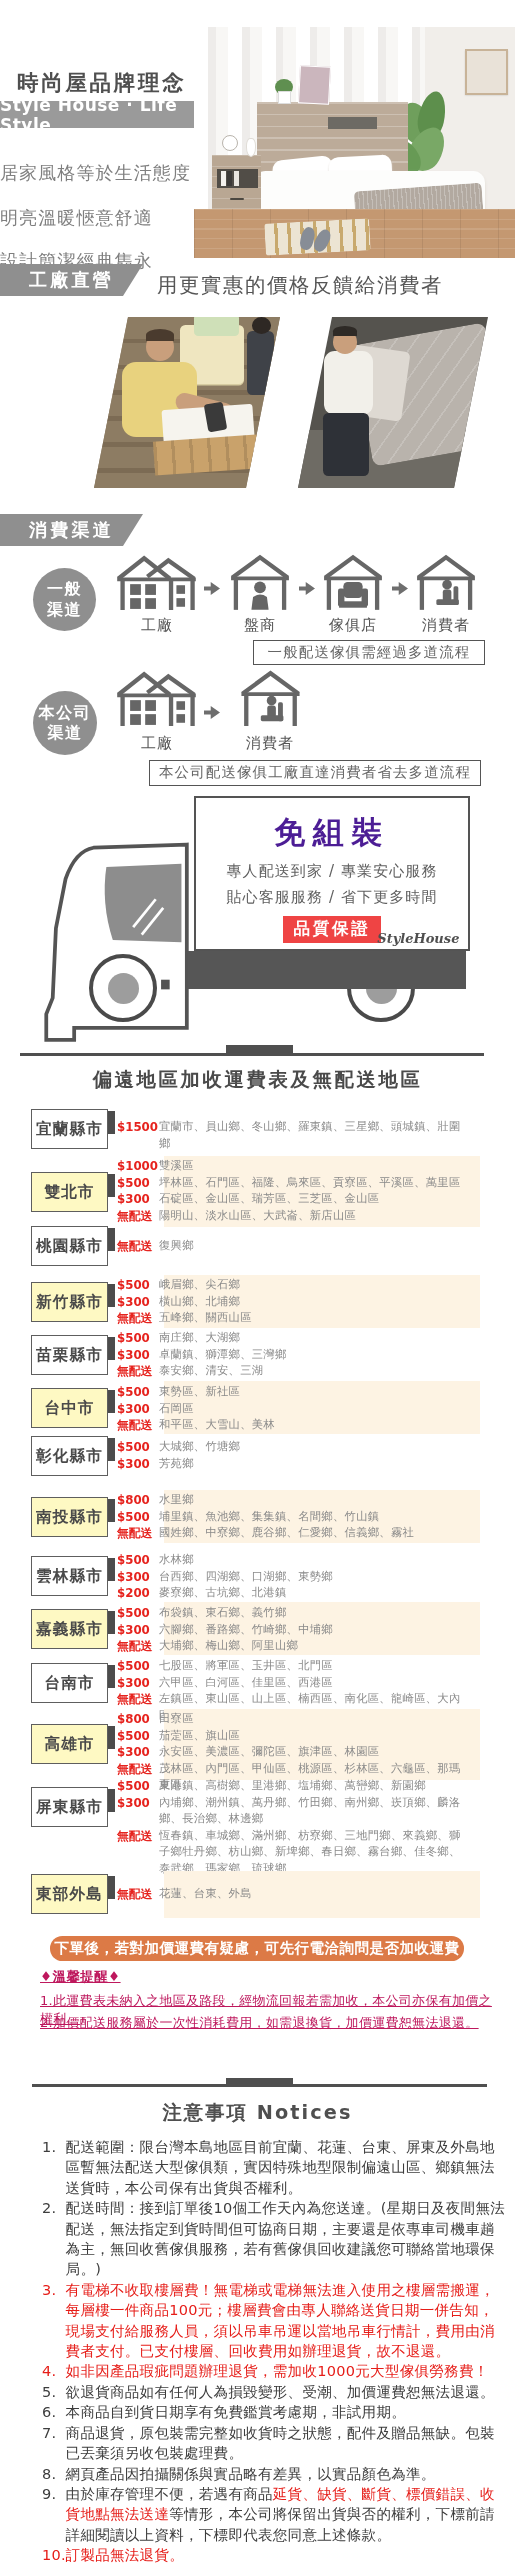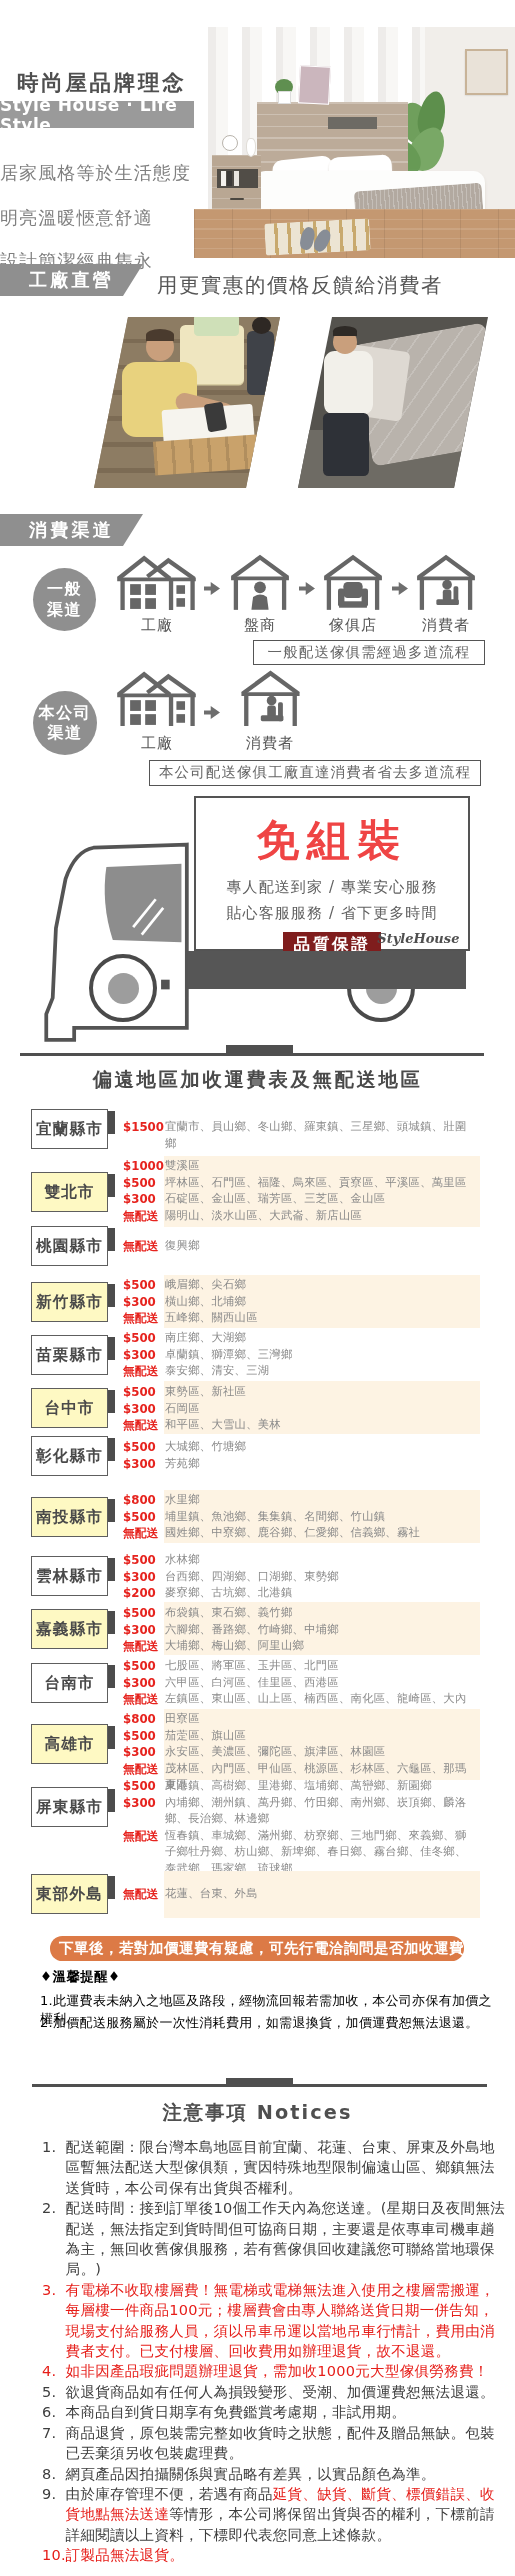--- a/index.html
+++ b/index.html
@@ -56,47 +56,47 @@
   .gcircle{width:63px;height:63px;border-radius:50%;background:#8f8f8f;display:flex;flex-direction:column;
            align-items:center;justify-content:center;color:#fff;font-size:16px;font-weight:bold;letter-spacing:1.6px;line-height:20.4px;}
   .houselabel{font-size:15px;color:#555;letter-spacing:1.1px;text-align:center;}
   .arrow{width:16px;height:13px;background:#6e6e6e;
          clip-path:polygon(0 34%,42% 34%,42% 0,100% 50%,42% 100%,42% 66%,0 66%);}
   .notebox{border:1.6px solid #555;display:flex;align-items:center;justify-content:center;background:#fff;}
   .notebox span{color:#666;font-size:14.5px;letter-spacing:1.1px;}
   .redlines{text-align:center;color:#e6231e;font-size:16px;font-weight:bold;letter-spacing:1.6px;line-height:20.4px;}
   
   .cargo{left:194px;top:796px;width:272px;height:151px;border:2.7px solid #545454;background:#fff;text-align:center;}
-  .cargo-big{margin-top:14px;font-size:43px;font-weight:bold;color:#ef4444;letter-spacing:7.5px;}
+  .cargo-big{margin-top:14px;font-size:31px;font-weight:bold;color:#4c1d95;letter-spacing:7.5px;}
   .cargo-line{margin-top:7.5px;font-size:15px;color:#5f5f5f;letter-spacing:1.1px;}
-  .qbadge{display:inline-block;margin-top:8.6px;background:#7f1d1d;color:#fff;font-size:16.6px;font-weight:bold;
+  .qbadge{display:inline-block;margin-top:8.6px;background:#ef4444;color:#fff;font-size:16.6px;font-weight:bold;
           letter-spacing:2.7px;padding:2.7px 10.7px;}
   .signature{position:absolute;right:8.6px;bottom:3.2px;font-family:"DejaVu Serif","Liberation Serif",serif;
              font-style:italic;font-size:13px;font-weight:bold;color:#4f4f4f;}
   .bed{left:188px;top:951px;width:278px;height:38px;background:#565656;}
   .wheel{width:60px;height:60px;border-radius:50%;background:#fff;border:4.8px solid #4a4a4a;display:flex;align-items:center;justify-content:center;}
   .wheel .hub{width:31px;height:31px;border-radius:50%;background:#9d9d9d;}
   .roadline{left:20.4px;top:1053px;width:464px;height:3.2px;background:#4f4f4f;}
   .roadhump{left:226px;top:1045px;width:67px;height:8.6px;background:#4f4f4f;}
   
   .ftitle{left:0;top:1066px;width:515px;text-align:center;font-size:19.3px;font-weight:bold;color:#4a4a4a;letter-spacing:2.7px;}
   .rowbg{left:164px;width:316px;background:#fdf3e3;}
   .labelbox{left:31px;width:75px;height:38px;border:1.1px solid #5e5e5e;background:#fff;display:flex;align-items:center;justify-content:center;}
   .labelbox.cream{background:#fef9c3;}
   .labelbox span{font-size:15.6px;color:#4a4a4a;font-weight:600;letter-spacing:1.1px;white-space:nowrap;}
   .labeltab{position:absolute;right:-8px;top:1.1px;width:7.5px;height:22.5px;background:#4c4c4c;}
-  .flines{left:123px;width:354px;display:flex;flex-direction:column;}
+  .flines{left:117px;width:354px;display:flex;flex-direction:column;}
   .fline{display:flex;align-items:flex-start;min-height:16.6px;line-height:16.6px;}
   .fprice{width:42px;flex:none;color:#e6231e;font-size:11.8px;font-weight:bold;}
   .fregions{flex:1;color:#8a8a8a;font-size:11.3px;letter-spacing:0.3px;}
   
   .banner{left:50px;top:1936px;width:414px;height:25px;background:#dc7a46;border-radius:12.3px;
-          display:flex;align-items:center;justify-content:flex-end;}
+          display:flex;align-items:center;justify-content:center;}
   .banner span{color:#fff;font-size:14.5px;font-weight:bold;letter-spacing:0.5px;}
-  .rem{color:#000000;}
+  .rem{color:#be185d;text-decoration:underline;}
   .rem-title{left:40px;top:1968px;font-size:13.4px;font-weight:bold;letter-spacing:0.5px;}
   .rem-item{left:40px;width:462px;font-size:13px;letter-spacing:0.3px;}
   .divider{background:#4f4f4f;}
   .nhead{left:0;top:2099px;width:515px;text-align:center;font-size:19.3px;font-weight:bold;color:#4f4f4f;letter-spacing:2.1px;}
   
   .notices{left:42px;top:2137px;width:463px;}
   .nitem{position:relative;padding-left:23.6px;font-size:14.5px;line-height:20.4px;color:#3d3d3d;letter-spacing:0.3px;}
   .nitem .no{position:absolute;left:0;top:0;}
   .nitem.red,.redseg{color:#e61d18;}
 </style>

